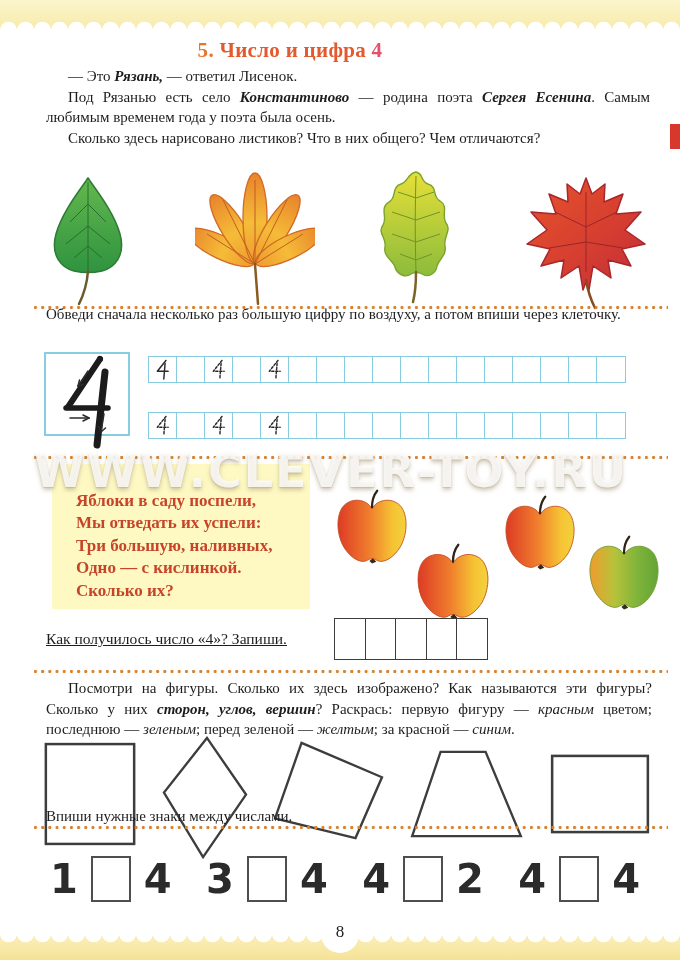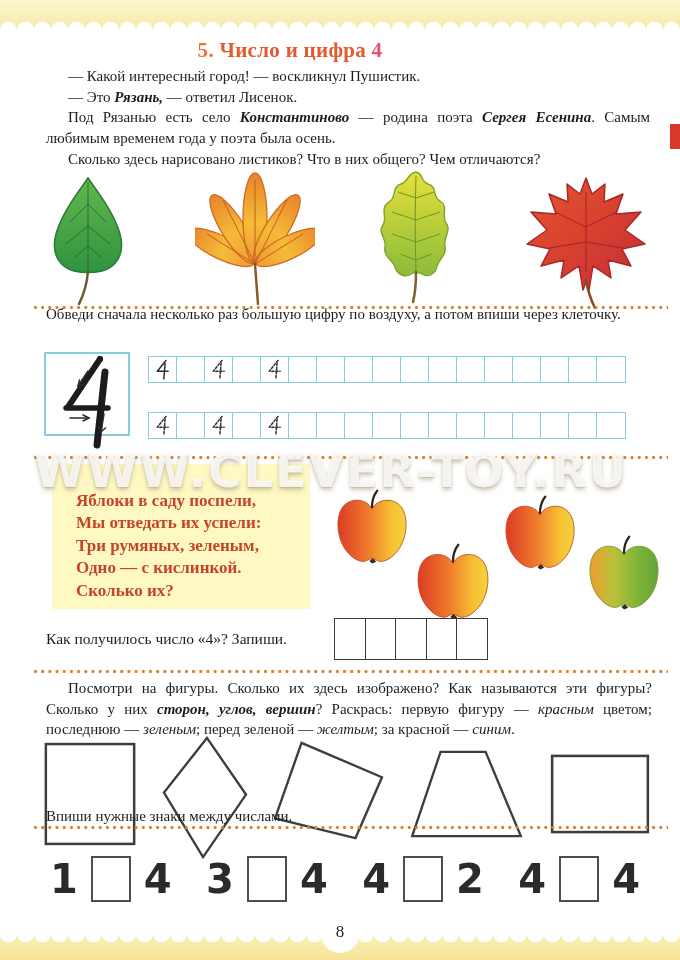--- a/index.html
+++ b/index.html
@@ -51,21 +51,21 @@
             padding:26px 0 0 24px;box-sizing:border-box;}
   .poem-line{font-size:17px;font-weight:bold;color:#c6452a;line-height:1.32;}
   .apples{position:absolute;top:450px;left:315px;right:0;height:190px;}
   .apple{position:absolute;}
   .watermark{position:absolute;top:444px;left:34px;width:640px;white-space:nowrap;
              font-family:"DejaVu Sans",sans-serif;font-weight:bold;font-size:46px;letter-spacing:2px;
              color:rgba(255,255,255,0.82);
              text-shadow:0 3px 4px rgba(166,150,116,0.5),0 1px 1px rgba(170,158,128,0.35);
              z-index:5;pointer-events:none;}
   
-  .q-row{position:absolute;top:616px;left:46px;right:30px;height:46px;display:flex;align-items:center;}
+  .q-row{position:absolute;top:616px;left:46px;right:30px;height:46px;display:flex;align-items:center;text-decoration:underline;}
   .q-label{font-size:15.5px;width:288px;}
   .ans-cells{display:flex;}
   .ans-cell{width:30px;height:40px;border:1.5px solid #3c3c3c;margin-left:-1.5px;background:#fff;}
   .ans-cell:first-child{margin-left:0;}
   
   .shapes-text{position:absolute;top:678px;left:46px;right:28px;font-size:15px;line-height:1.38;text-align:justify;text-indent:22px;}
   .shapes-row{position:absolute;top:734px;left:42px;right:28px;height:130px;
               display:flex;justify-content:space-between;align-items:flex-start;}
   
   .signs-instr{position:absolute;top:808px;left:46px;font-size:15px;}
@@ -79,21 +79,20 @@
 
 <div class="page">
 
   <div class="band-top"></div>
   <div class="band-top-scallop"></div>
   <div class="red-tab"></div>
 
   <div class="title"><span class="t-num">5. </span><span class="t-main">Число и цифра </span><span class="t-digit">4</span></div>
 
   <div class="intro">
-    <p><span>— Какой интересный город! — воскликнул Пушистик.</span></p>
     <p><span>— Это </span><span class="bi">Рязань,</span><span> — ответил Лисенок.</span></p>
     <p><span>Под Рязанью есть село </span><span class="bi">Константиново</span><span> — родина поэта </span><span class="bi">Сергея Есенина</span><span>. Самым любимым временем года у поэта была осень.</span></p>
     <p>Сколько здесь нарисовано листиков? Что в них общего? Чем отличаются?</p>
   </div>
 
   <div class="leaves">
     <svg viewBox="0 0 95 135" width="95" height="135" style="margin-top:6px">
       <defs>
           <linearGradient id="gB" x1="0" y1="0" x2="0" y2="1">
             <stop offset="0" stop-color="#63b84d"></stop>
@@ -282,21 +281,21 @@
           <div class="trace-cell"></div>
         </div>
     </div>
   </div>
 
   <div class="dots" style="top:456px"></div>
 
   <div class="poem-box">
     <div class="poem-line">Яблоки в саду поспели,</div>
     <div class="poem-line">Мы отведать их успели:</div>
-    <div class="poem-line">Три румяных, зеленым,</div>
+    <div class="poem-line">Три большую, наливных,</div>
     <div class="poem-line">Одно — с кислинкой.</div>
     <div class="poem-line">Сколько их?</div>
   </div>
   <div class="apples">
     <svg class="apple" style="left:18px;top:38px" viewBox="0 0 90 92" width="78" height="80">
       <defs>
           <linearGradient id="gA1" x1="0" y1="0" x2="1" y2="0">
             <stop offset="0" stop-color="#dd3b26"></stop>
             <stop offset="0.45" stop-color="#ef7c2c"></stop>
             <stop offset="0.8" stop-color="#f6c234"></stop>

